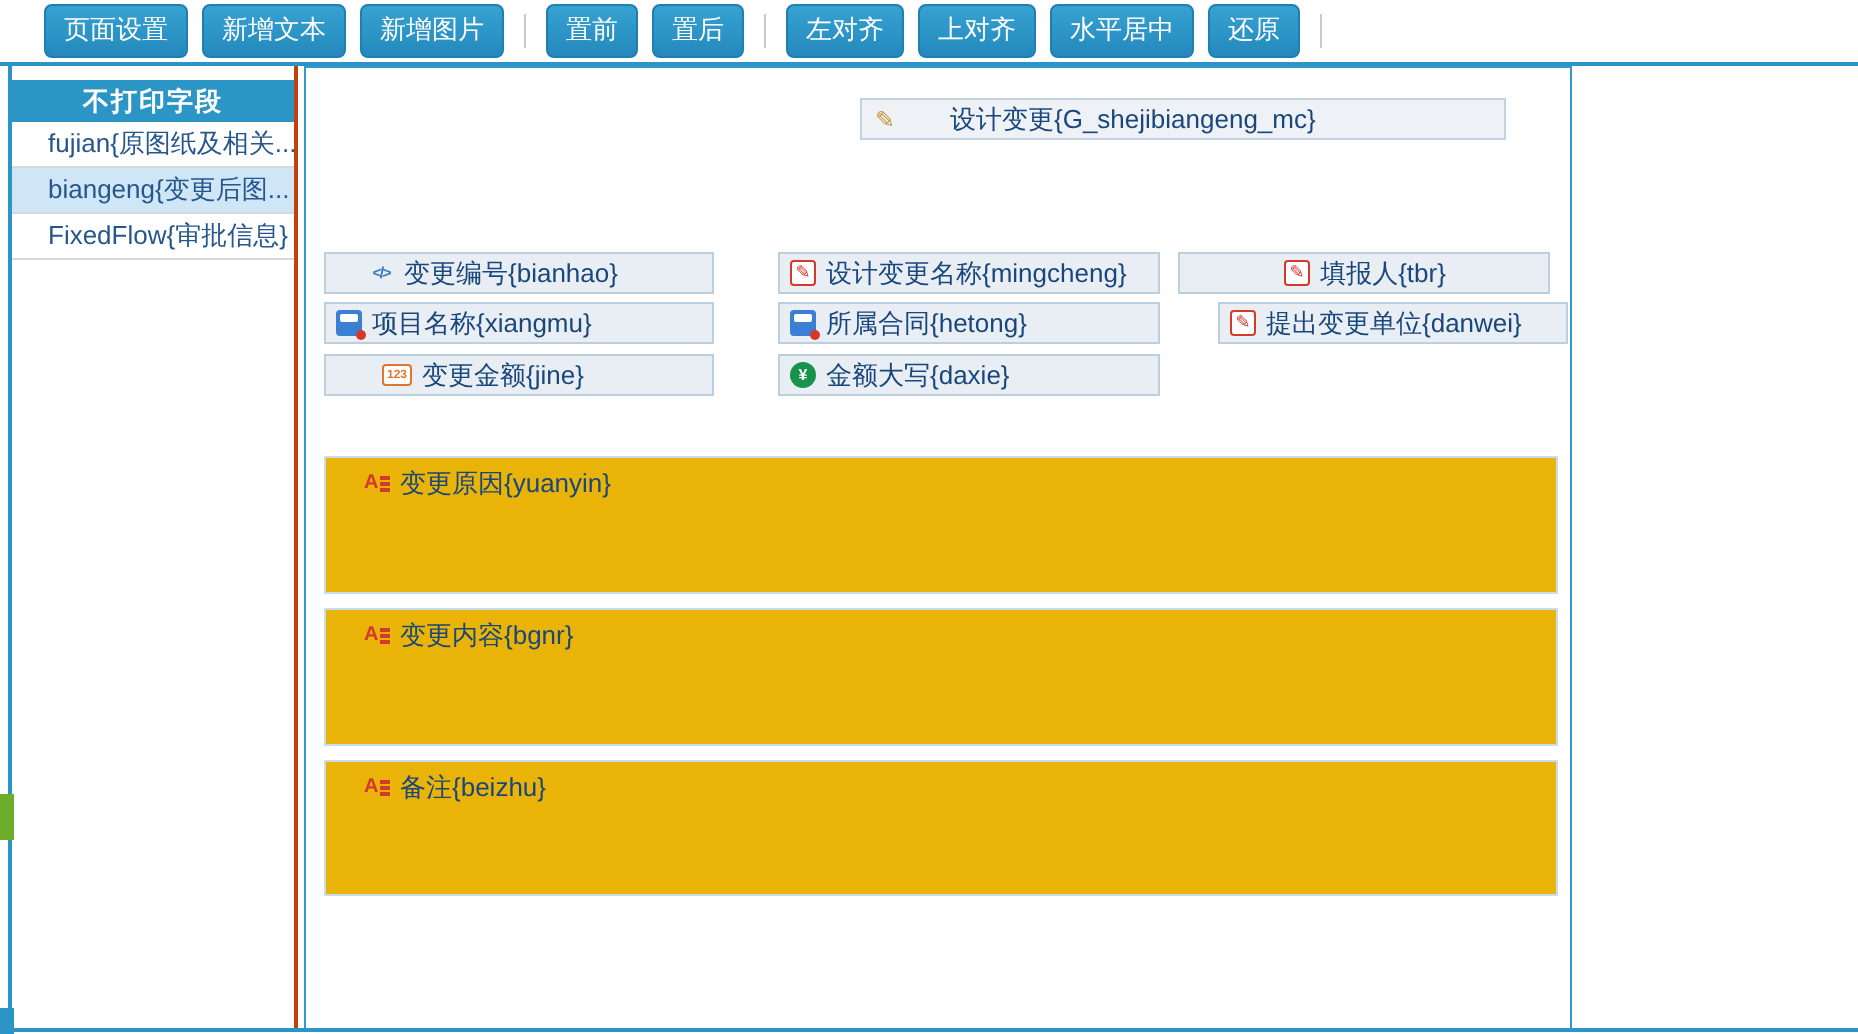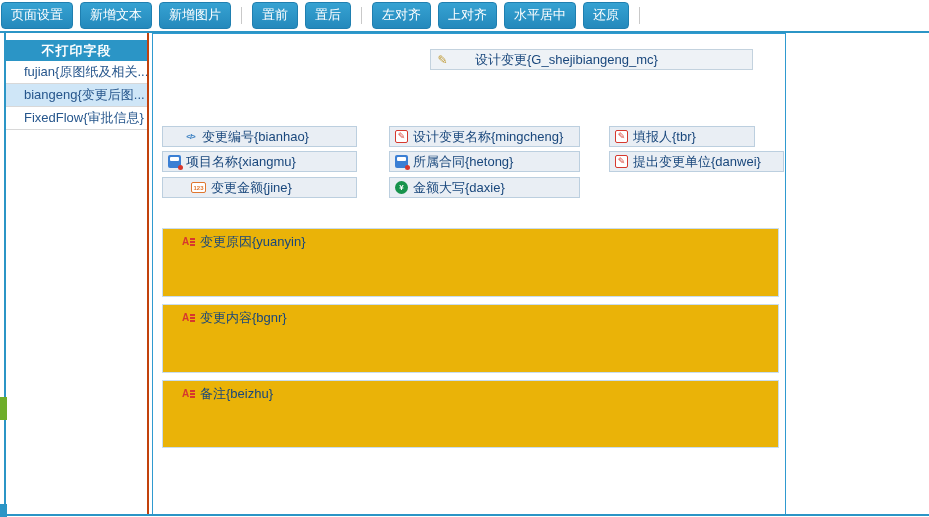--- a/index.html
+++ b/index.html
@@ -2,21 +2,21 @@
 <html><head>
 <meta charset="utf-8">
 <style>
   * { margin:0; padding:0; box-sizing:border-box; }
   html,body { background:#fff; }
   body { font-family:"Liberation Sans", sans-serif; }
   #app { position:relative; width:929px; height:517px; background:#fff; overflow:hidden; }
 
   
   .toolbar { position:absolute; left:0; top:0; width:100%; height:31px;
-             display:flex; align-items:center; padding-left:1px; gap:7px; background:#fff; }
+             display:flex; align-items:center; padding-left:22px; gap:7px; background:#fff; }
   .tbtn { background:linear-gradient(#36a2d2,#2489bc); border:1px solid #1f7fb0; border-radius:4px;
           color:#fff; font-size:13px; font-family:inherit; padding:3px 9px 4px; cursor:pointer; white-space:nowrap; }
   .sep { width:1px; height:17px; background:#c9c9c9; margin:0 3px; }
   .divider { position:absolute; left:0; top:31px; width:100%; height:2px; background:#2b95c6; }
 
   
   .side-panel { position:absolute; left:4px; top:33px; width:145px; height:481px;
                 border-left:2px solid #2b95c6; border-right:2px solid #c2410c; background:#fff; }
   .side-header { margin-top:7px; height:21px; background:#2b95c6; color:#fff; font-size:13px; font-weight:bold;
                  display:flex; align-items:center; justify-content:center; letter-spacing:1px; }
@@ -31,21 +31,21 @@
             padding:0 4px 0 5px; background:#e9eef4; border:1px solid #bccfdf; font-size:13px;
             color:#19477c; cursor:move; white-space:nowrap; overflow:hidden; }
   .title-field { background:#eef2f6; border-color:#c3d2de;gap:26px; }
   .tarea { position:absolute; display:flex; align-items:flex-start; gap:5px; padding:4px 4px 0 19px;
            background:#eab308; border:1px solid #c9ddee; font-size:13px; color:#19477c; cursor:move; }
   .tarea [data-icon] { margin-top:2px; }
 
   .title-field { left:277px; top:15px; width:323px; }
   .f0 { left:9px;   top:92px;  width:195px;padding-left:21px; }
   .f1 { left:236px; top:92px;  width:191px; }
-  .f2 { left:456px; top:92px;  width:146px; }
+  .f2 { left:436px; top:92px;  width:186px;justify-content:center; }
   .f3 { left:9px;   top:117px; width:195px; }
   .f4 { left:236px; top:117px; width:191px; }
   .f5 { left:456px; top:117px; width:175px; }
   .f6 { left:9px;   top:143px; width:195px;padding-left:28px; }
   .f7 { left:236px; top:143px; width:191px; }
   .t0 { left:9px; top:194px; width:617px; height:69px; }
   .t1 { left:9px; top:270px; width:617px; height:69px; }
   .t2 { left:9px; top:346px; width:617px; height:68px; }
 
   

